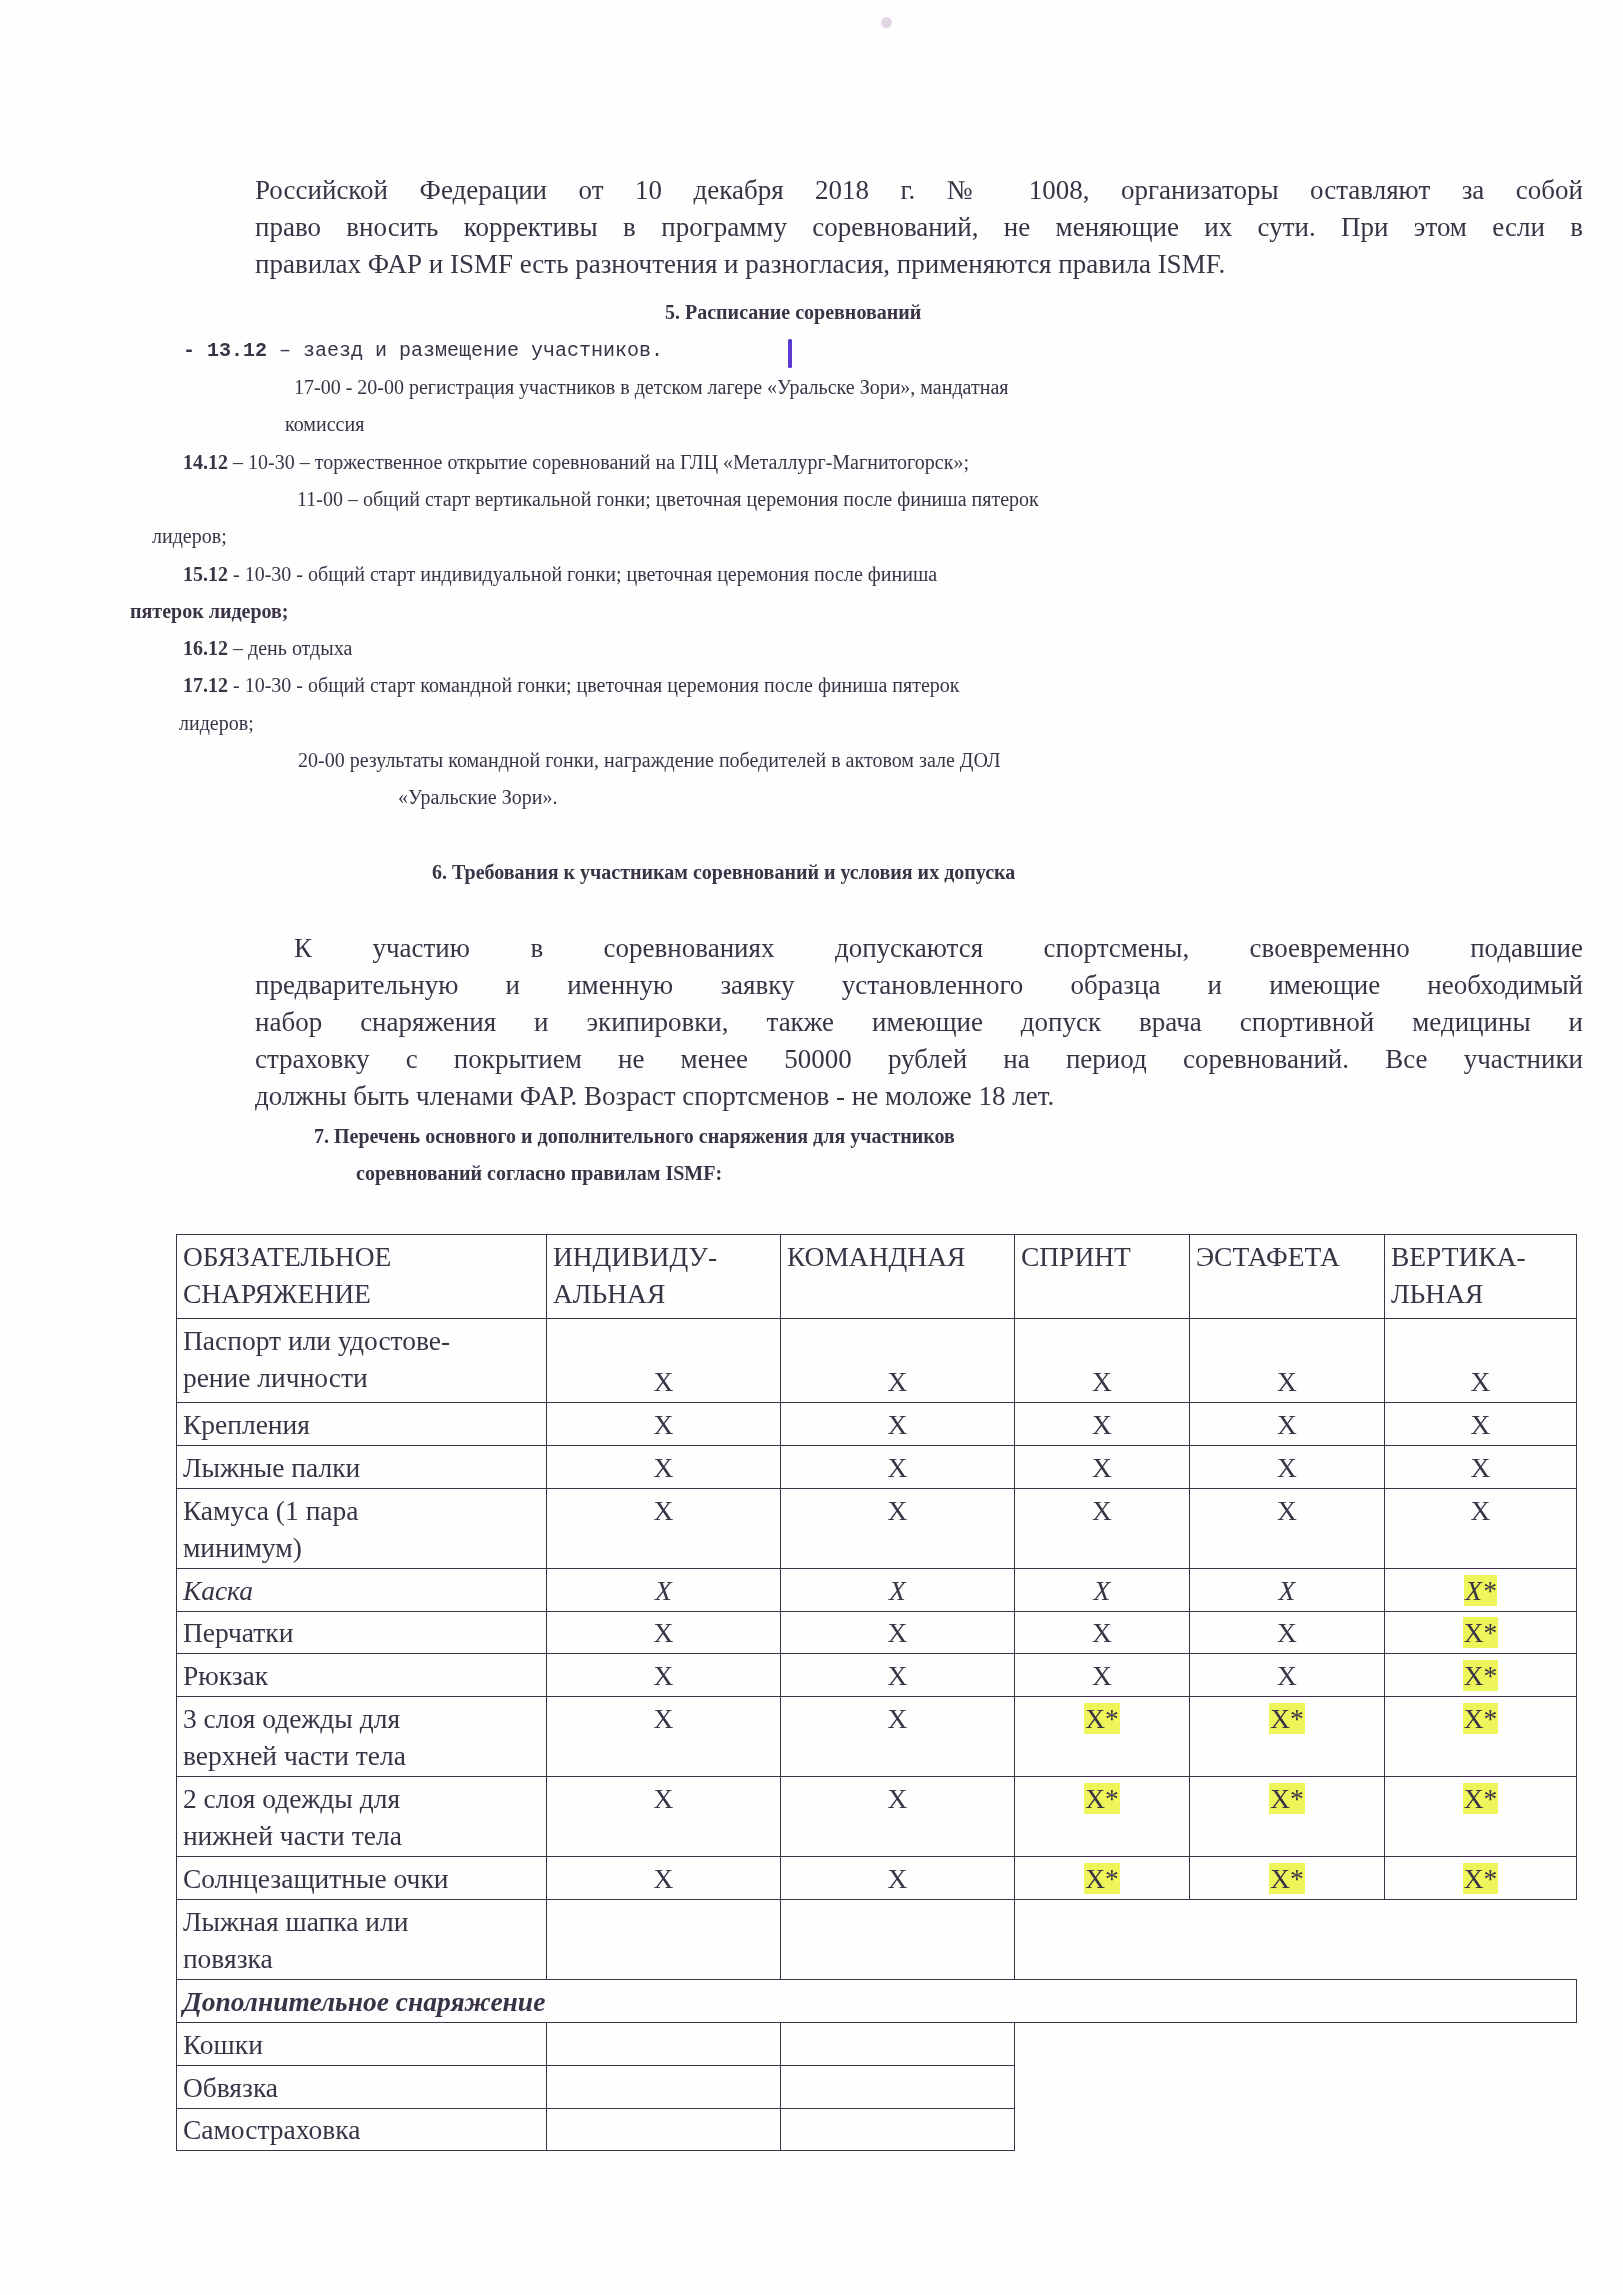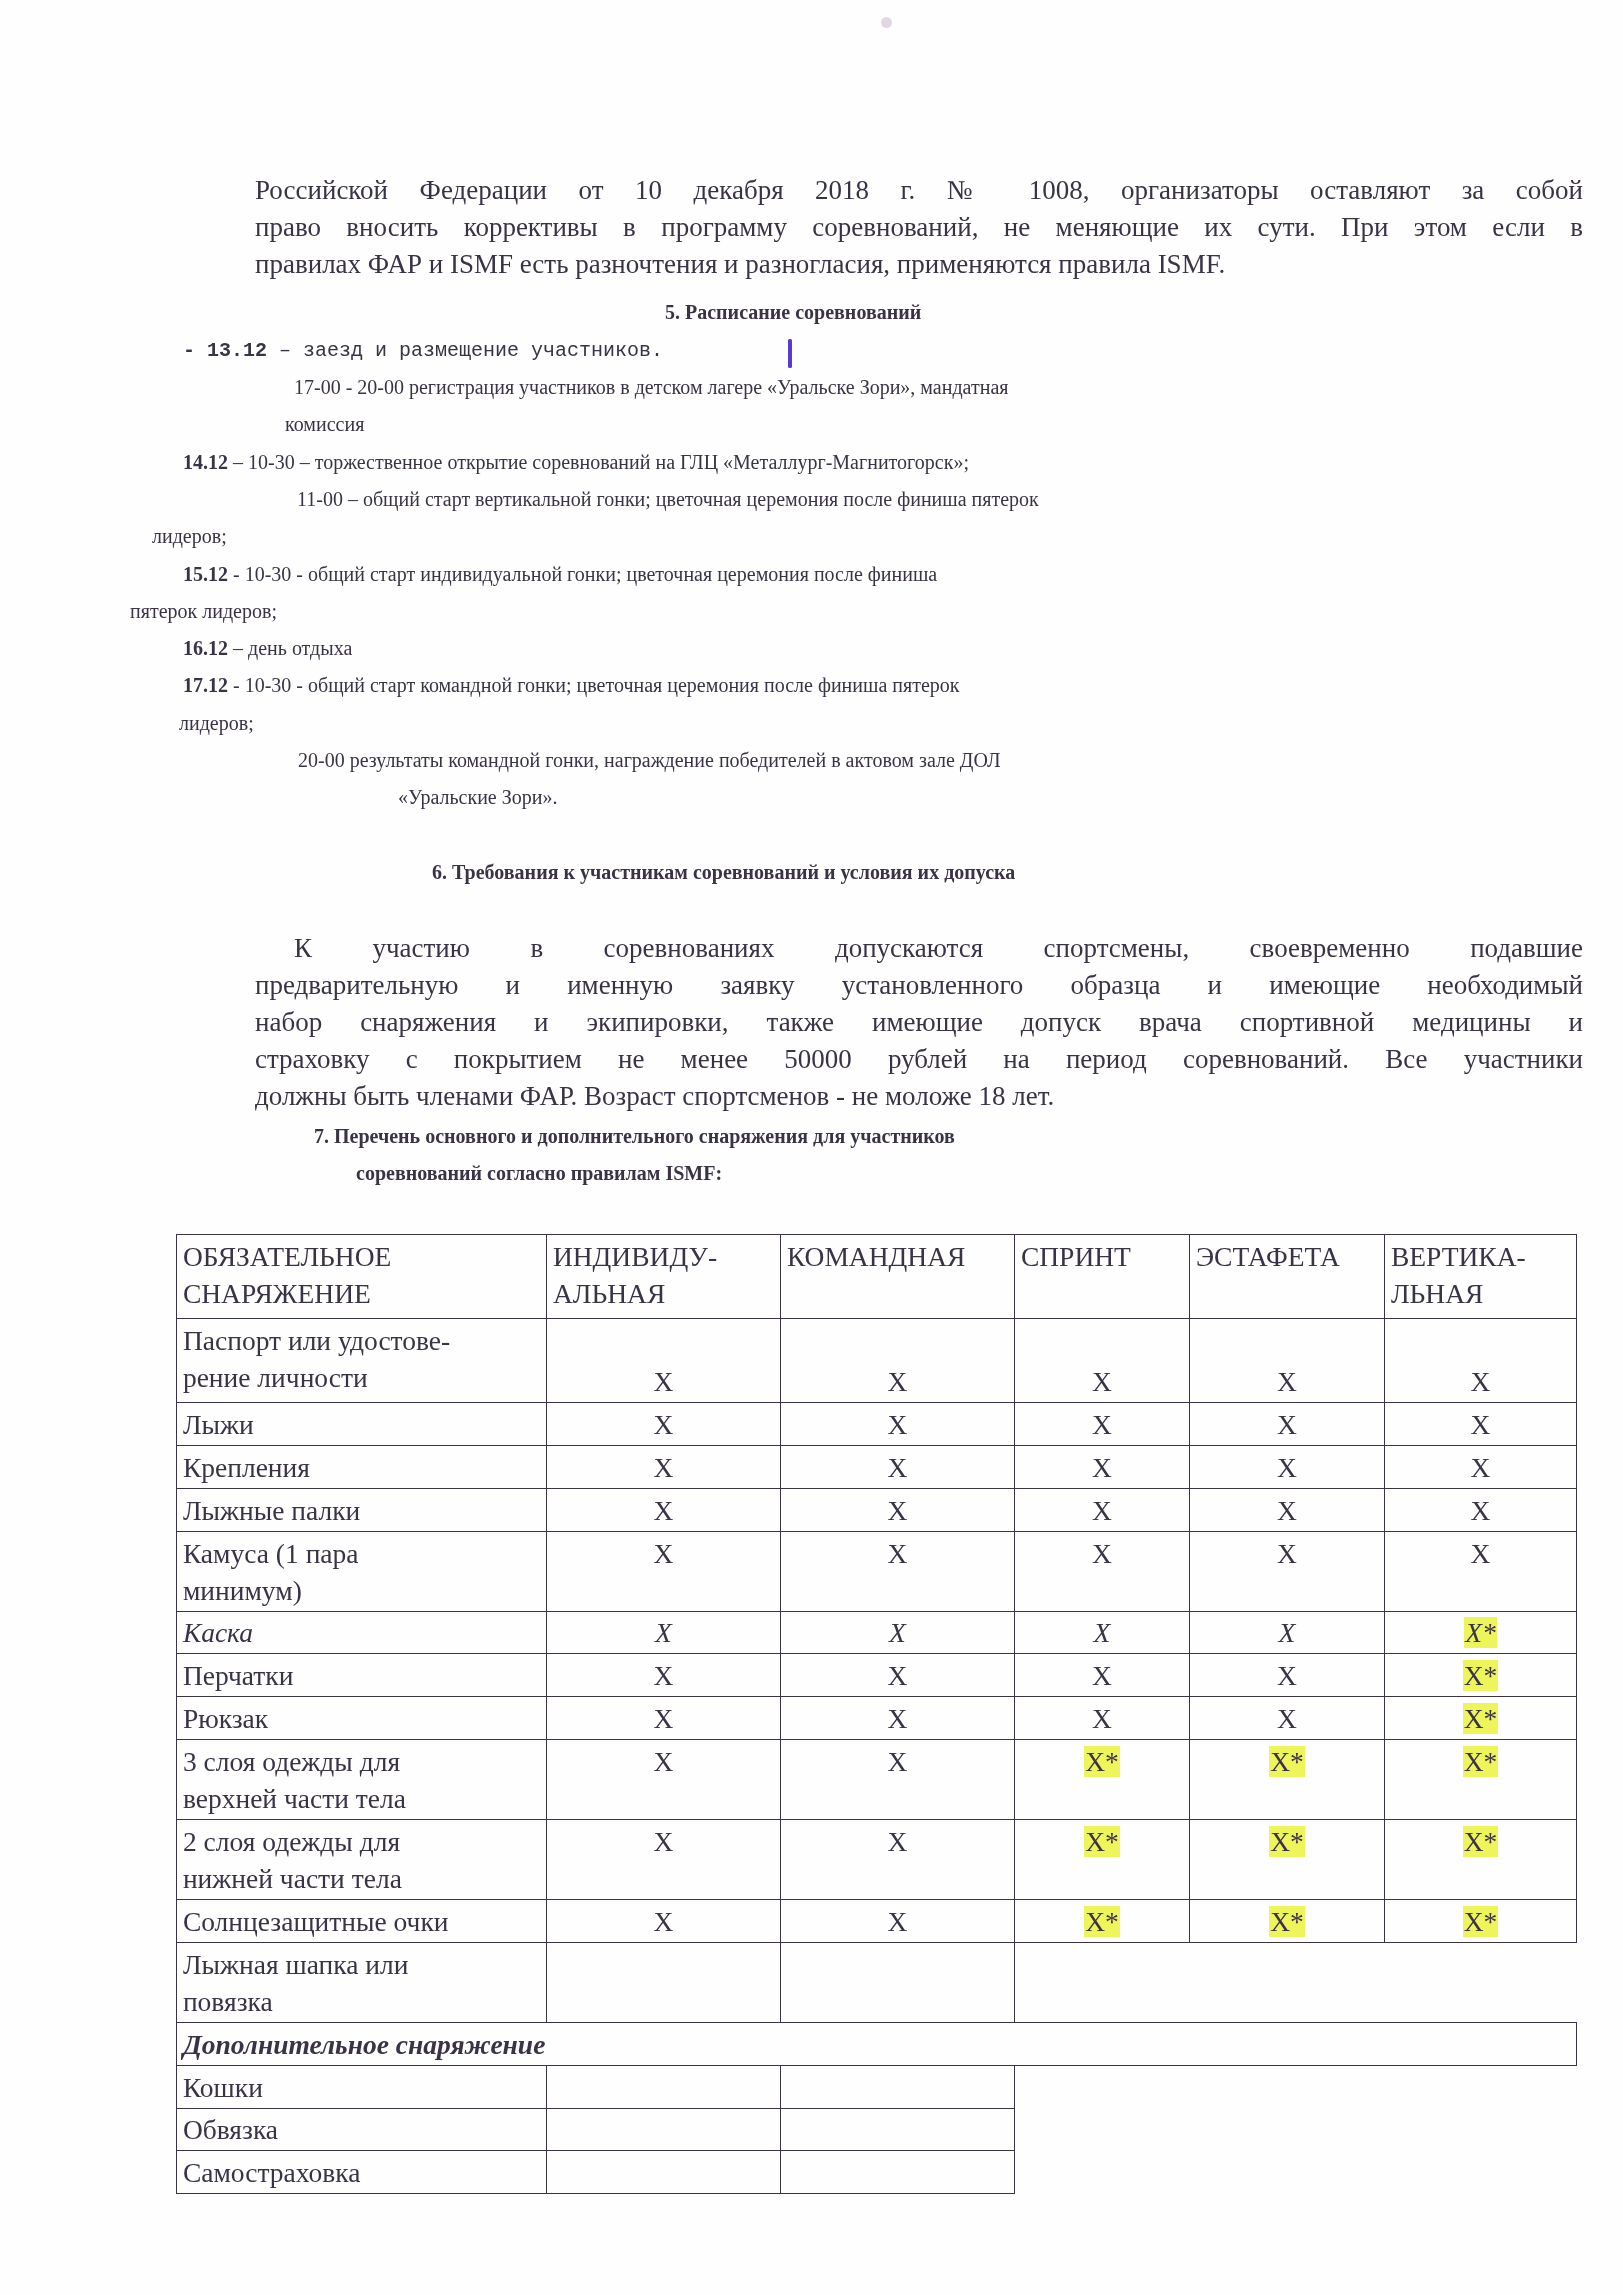--- a/index.html
+++ b/index.html
@@ -49,21 +49,21 @@
 
 <div class="abs t" style="left:183px;top:444px;">
   <span class="b">14.12</span><span> –  10-30   – торжественное открытие соревнований на ГЛЦ «Металлург-Магнитогорск»;</span>
 </div>
 <div class="abs t" style="left:297px;top:481px;">11-00   – общий старт вертикальной гонки; цветочная церемония после финиша пятерок</div>
 <div class="abs t" style="left:152px;top:518px;">лидеров;</div>
 
 <div class="abs t" style="left:183px;top:556px;">
   <span class="b">15.12</span><span> -  10-30   - общий старт индивидуальной гонки; цветочная церемония после финиша</span>
 </div>
-<div class="abs t" style="left:130px;top:593px;">пятерок лидеров;</div>
+<div class="abs t" style="left:130px;top:593px;font-weight:bold;">пятерок лидеров;</div>
 
 <div class="abs t" style="left:183px;top:630px;">
   <span class="b">16.12</span><span> – день отдыха</span>
 </div>
 
 <div class="abs t" style="left:183px;top:667px;">
   <span class="b">17.12</span><span> -  10-30  - общий старт командной гонки; цветочная церемония после финиша пятерок</span>
 </div>
 <div class="abs t" style="left:179px;top:705px;">лидеров;</div>
 <div class="abs t" style="left:298px;top:742px;">20-00 результаты командной гонки, награждение победителей в актовом зале ДОЛ</div>
@@ -103,28 +103,20 @@
 
   <tr style="height:84px;">
     <td><span>Паспорт или удостове-</span><br><span>рение личности</span></td>
     <td class="mark bottom"><span>X</span></td>
     <td class="mark bottom"><span>X</span></td>
     <td class="mark bottom"><span>X</span></td>
     <td class="mark bottom"><span>X</span></td>
     <td class="mark bottom"><span>X</span></td>
   </tr>
 
-  <tr style="height:39px;">
-    <td><span>Лыжи</span></td>
-    <td class="mark"><span>X</span></td>
-    <td class="mark"><span>X</span></td>
-    <td class="mark"><span>X</span></td>
-    <td class="mark"><span>X</span></td>
-    <td class="mark"><span>X</span></td>
-  </tr>
   <tr style="height:39px;padding-left:24px;">
     <td><span>Крепления</span></td>
     <td class="mark"><span>X</span></td>
     <td class="mark"><span>X</span></td>
     <td class="mark"><span>X</span></td>
     <td class="mark"><span>X</span></td>
     <td class="mark"><span>X</span></td>
   </tr>
   <tr style="height:39px;">
     <td><span>Лыжные палки</span></td>

